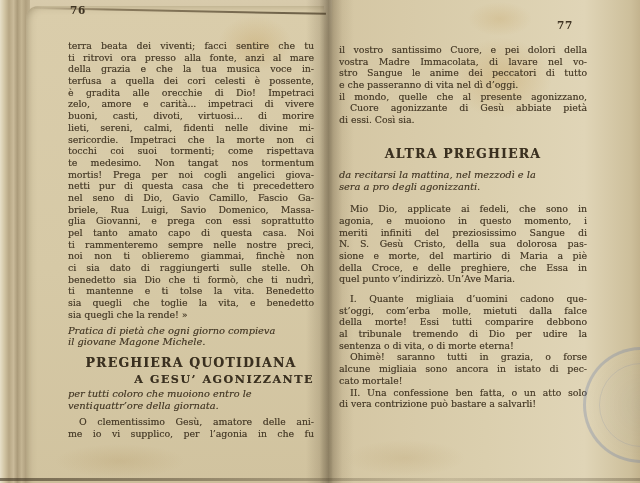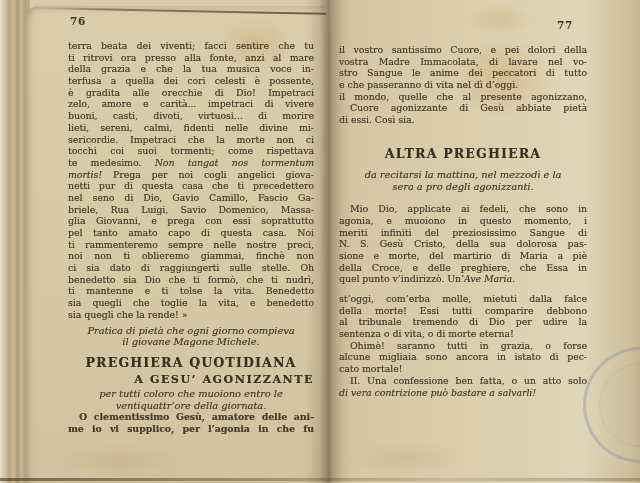--- a/index.html
+++ b/index.html
@@ -46,41 +46,41 @@
   .stamp{
     position:absolute;left:583px;top:347px;width:110px;height:110px;border-radius:50%;
     border:3px solid rgba(104,124,168,.30);
     background:radial-gradient(circle,rgba(110,132,178,.05),rgba(110,132,178,0) 70%);
   }
   .stamp::after{
     content:"";position:absolute;left:13px;top:13px;right:13px;bottom:13px;
     border-radius:50%;border:1px solid rgba(104,124,168,.16);
   }
   .pn{position:absolute;font-weight:bold;font-size:10.5px;letter-spacing:.6px;color:#3e3322;}
-  .pn-l{left:70px;top:15px;}
+  .pn-l{left:70px;top:4px;}
   .pn-r{left:557px;top:19px;}
   .txt{position:absolute;font-size:9.3px;line-height:11.7px;
        text-shadow:.2px .2px 0 rgba(64,52,34,.55);}
   .txt-l{left:68px;top:40px;width:246px;}
   .txt-r{left:339px;top:44px;width:248px;}
   .ln{height:11.7px;}
   .j{text-align:justify;text-align-last:justify;}
   .l{text-align:left;}
   .in{text-indent:11px;}
-  .ci{text-align:center;font-style:italic;font-size:9.8px;}
-  .em{font-style:italic;}
+  .ci{text-align:left;font-style:italic;font-size:9.8px;}
+  .em{}
   .sc{font-size:8px;font-weight:bold;letter-spacing:.2px;white-space:nowrap;}
   .hang{padding-left:11px;}
   .h-main{font-size:12.5px;font-weight:bold;text-align:center;letter-spacing:1.2px;line-height:16px;color:#3a3020;}
   .h-sub{font-size:11px;font-weight:bold;text-align:right;letter-spacing:1.6px;line-height:12px;color:#3a3020;}
   .mt-pratica{margin-top:4px;}
   .mt-h1{margin-top:7px;}
   .mt-h2{margin-top:3px;}
   .mt-sub{margin-top:2px;}
-  .mt-close{font-weight:bold;}
+  .mt-close{margin-top:5px;}
   .mt-r-h{margin-top:20px;}
   .mt-r-sub{margin-top:7px;}
   .mt-r-p2{margin-top:11px;}
   .mt-r-sc{margin-top:7px;}
   .mt-r-p3{margin-top:8px;}
 </style>
 </head>
 <body>
 
 <div class="scan">
@@ -158,20 +158,21 @@
     <div class="blk mt-r-p2">
         <div class="ln j in"><span>Mio Dio, applicate ai fedeli, che sono in</span></div>
         <div class="ln j"><span>agonia, e muoiono in questo momento, i</span></div>
         <div class="ln j"><span>meriti infiniti del preziosissimo Sangue di</span></div>
         <div class="ln j"><span>N. S. Gesù Cristo, della sua dolorosa pas-</span></div>
         <div class="ln j"><span>sione e morte, del martirio di Maria a piè</span></div>
         <div class="ln j"><span>della Croce, e delle preghiere, che Essa in</span></div>
         <div class="ln l"><span>quel punto v’indirizzò. Un’</span><span class="em">Ave Maria</span><span>.</span></div>
       </div>
     <div class="blk mt-r-p3">
+        <div class="ln j in"><span>I. Quante migliaia d’uomini cadono que-</span></div>
         <div class="ln j"><span>st’oggi, com’erba molle, mietuti dalla falce</span></div>
         <div class="ln j"><span>della morte! Essi tutti comparire debbono</span></div>
         <div class="ln j"><span>al tribunale tremendo di Dio per udire la</span></div>
         <div class="ln l"><span>sentenza o di vita, o di morte eterna!</span></div>
         <div class="ln j in"><span>Ohimè! saranno tutti in grazia, o forse</span></div>
         <div class="ln j"><span>alcune migliaia sono ancora in istato di pec-</span></div>
         <div class="ln l"><span>cato mortale!</span></div>
         <div class="ln j in"><span>II. Una confessione ben fatta, o un atto solo</span></div>
         <div class="ln l"><span class="em">di vera contrizione può bastare a salvarli!</span></div>
       </div>

